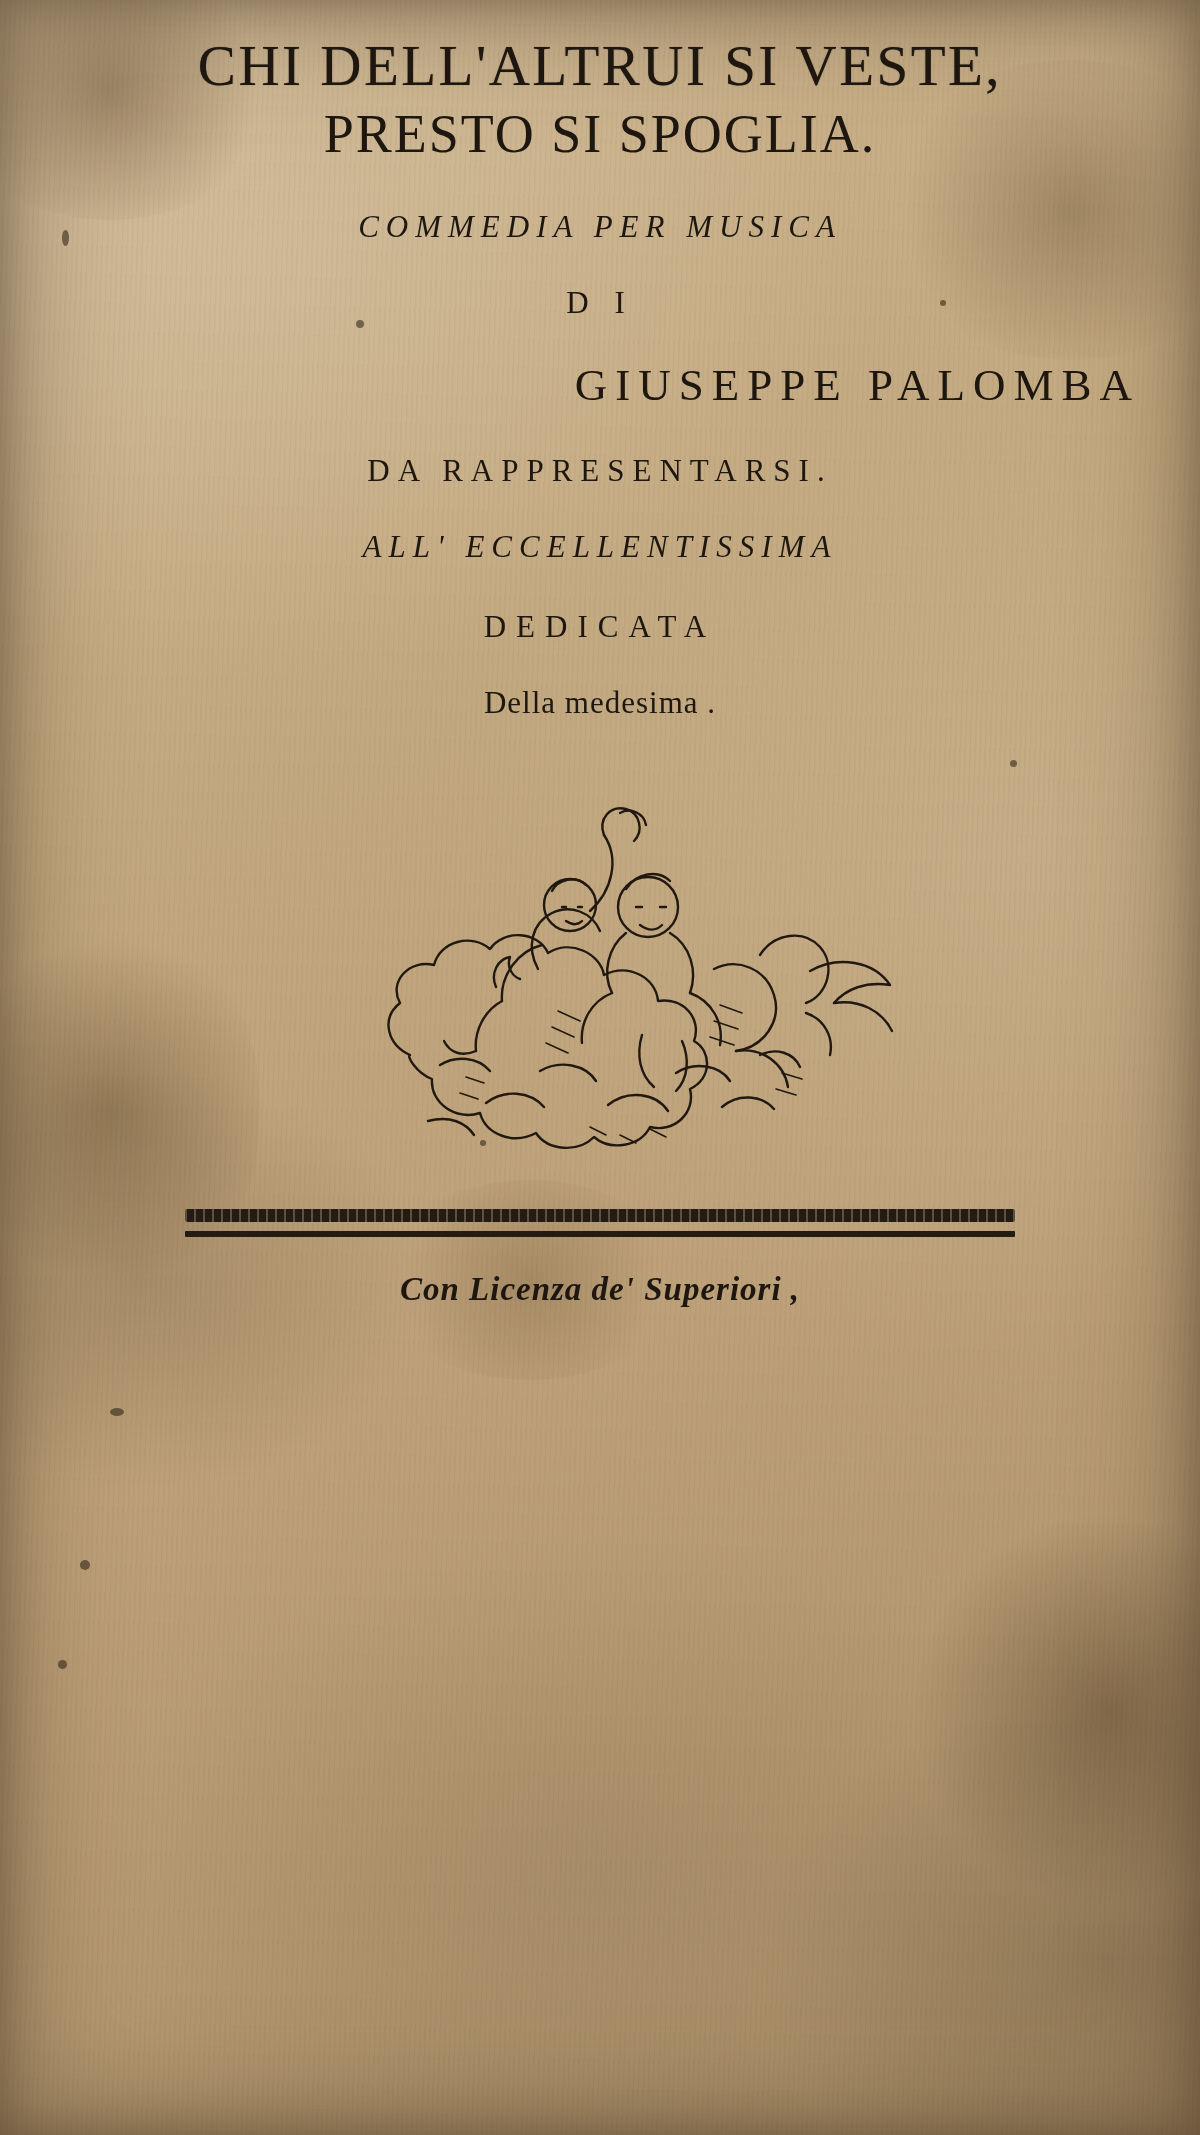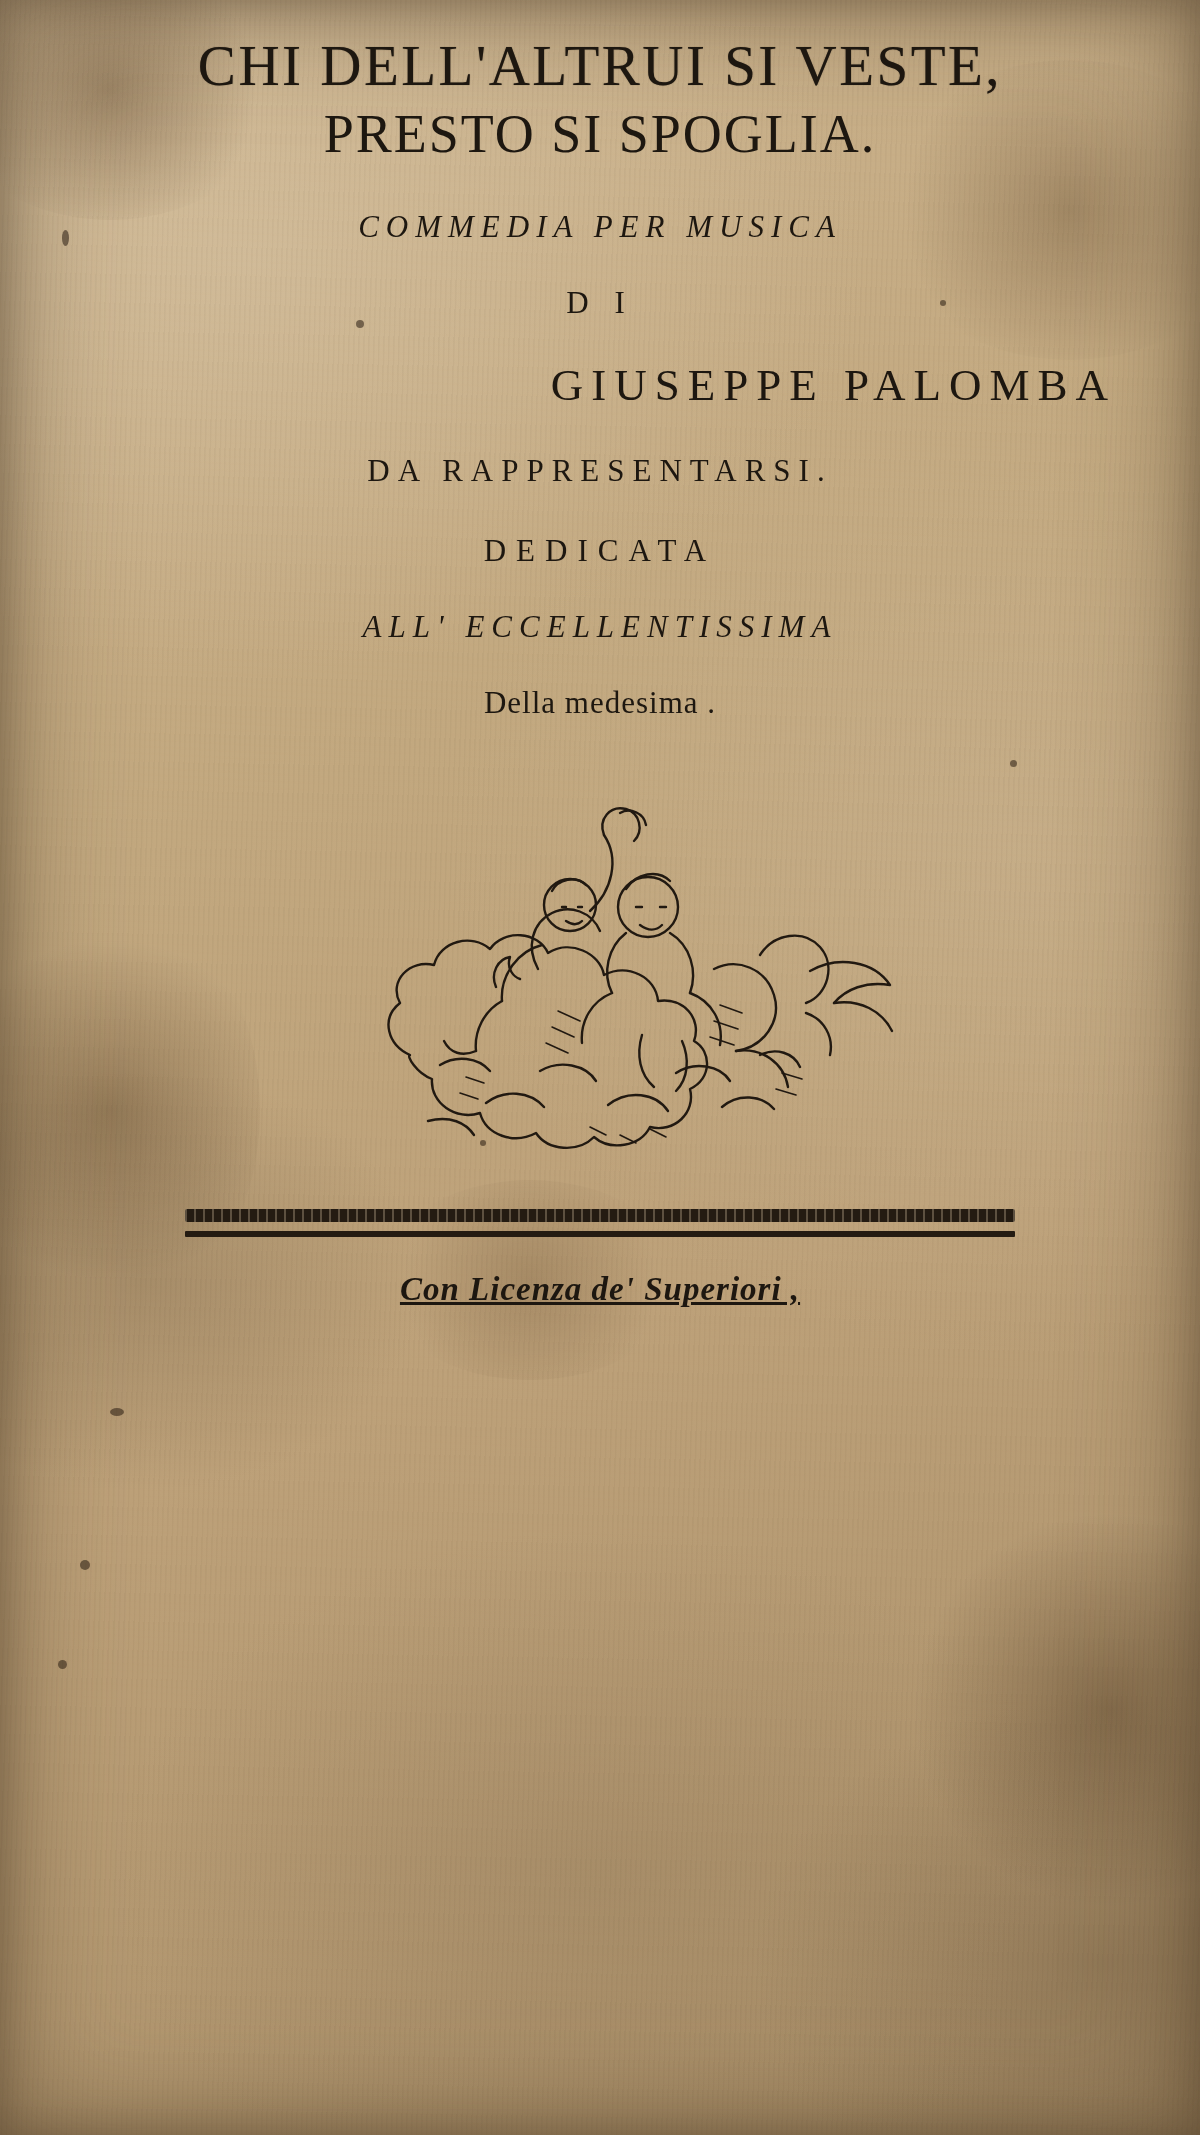--- a/index.html
+++ b/index.html
@@ -51,21 +51,21 @@
   .speck {
     position: absolute;
     background: rgba(40,28,16,0.55);
     border-radius: 50%;
     pointer-events: none;
   }
 
   .content {
     position: relative;
     z-index: 3;
-    padding: 0 84px;
+    padding: 0 60px;
     text-align: center;
   }
 
   .line {
     display: block;
     width: 100%;
     color: #1d1710;
   }
 
   .title-1 {
@@ -162,21 +162,20 @@
     letter-spacing: 2px;
     margin-top: 46px;
     font-weight: bold;
   }
   .licenza {
     font-style: italic;
     font-size: 33px;
     letter-spacing: 1px;
     margin-top: 34px;
     font-weight: bold;
-    text-decoration: underline;
   }
 </style>
 </head>
 <body>
 
 <div class="page">
 
   <div class="stain" style="left:-60px; top:-40px; width:340px; height:260px; background:radial-gradient(circle, rgba(96,74,48,0.38), rgba(0,0,0,0) 68%);"></div>
   <div class="stain" style="left:880px; top:60px; width:380px; height:300px; background:radial-gradient(circle, rgba(100,78,50,0.30), rgba(0,0,0,0) 68%);"></div>
   <div class="stain" style="left:-40px; top:900px; width:300px; height:420px; background:radial-gradient(circle, rgba(92,70,44,0.34), rgba(0,0,0,0) 66%);"></div>
@@ -201,23 +200,23 @@
 
     <div class="line sub-italic">COMMEDIA PER MUSICA</div>
 
     <div class="line di">D I</div>
 
     <div class="line author">GIUSEPPE PALOMBA</div>
 
     <div class="line darapp">DA RAPPRESENTARSI.</div>
 
 
+    <div class="line allecc">ALL' ECCELLENTISSIMA</div>
+
     <div class="line dedicata">DEDICATA</div>
-
-    <div class="line allecc">ALL' ECCELLENTISSIMA</div>
 
 
     <div class="line medesima">Della medesima .</div>
 
     <div class="vignette-art">
       <svg viewBox="0 0 620 430" xmlns="http://www.w3.org/2000/svg">
         <g fill="none" stroke="#211911" stroke-width="2.4" stroke-linecap="round" stroke-linejoin="round">
 
           <path d="M120 300 c-22 -10 -30 -36 -10 -52 c-12 -22 10 -44 34 -38 c6 -24 38 -32 56 -16 c14 -20 48 -18 58 4 c22 -14 52 0 56 22 c24 -12 52 2 54 26 c26 -4 44 18 36 40 c18 10 18 38 -4 48 c6 24 -16 44 -40 38 c-10 20 -40 24 -56 10 c-16 16 -46 14 -58 -4 c-22 12 -50 2 -56 -20 c-24 8 -50 -10 -48 -34 c-16 -6 -26 -24 -22 -24z"></path>
           <path d="M150 310 c16 -10 38 -8 50 6"></path>

